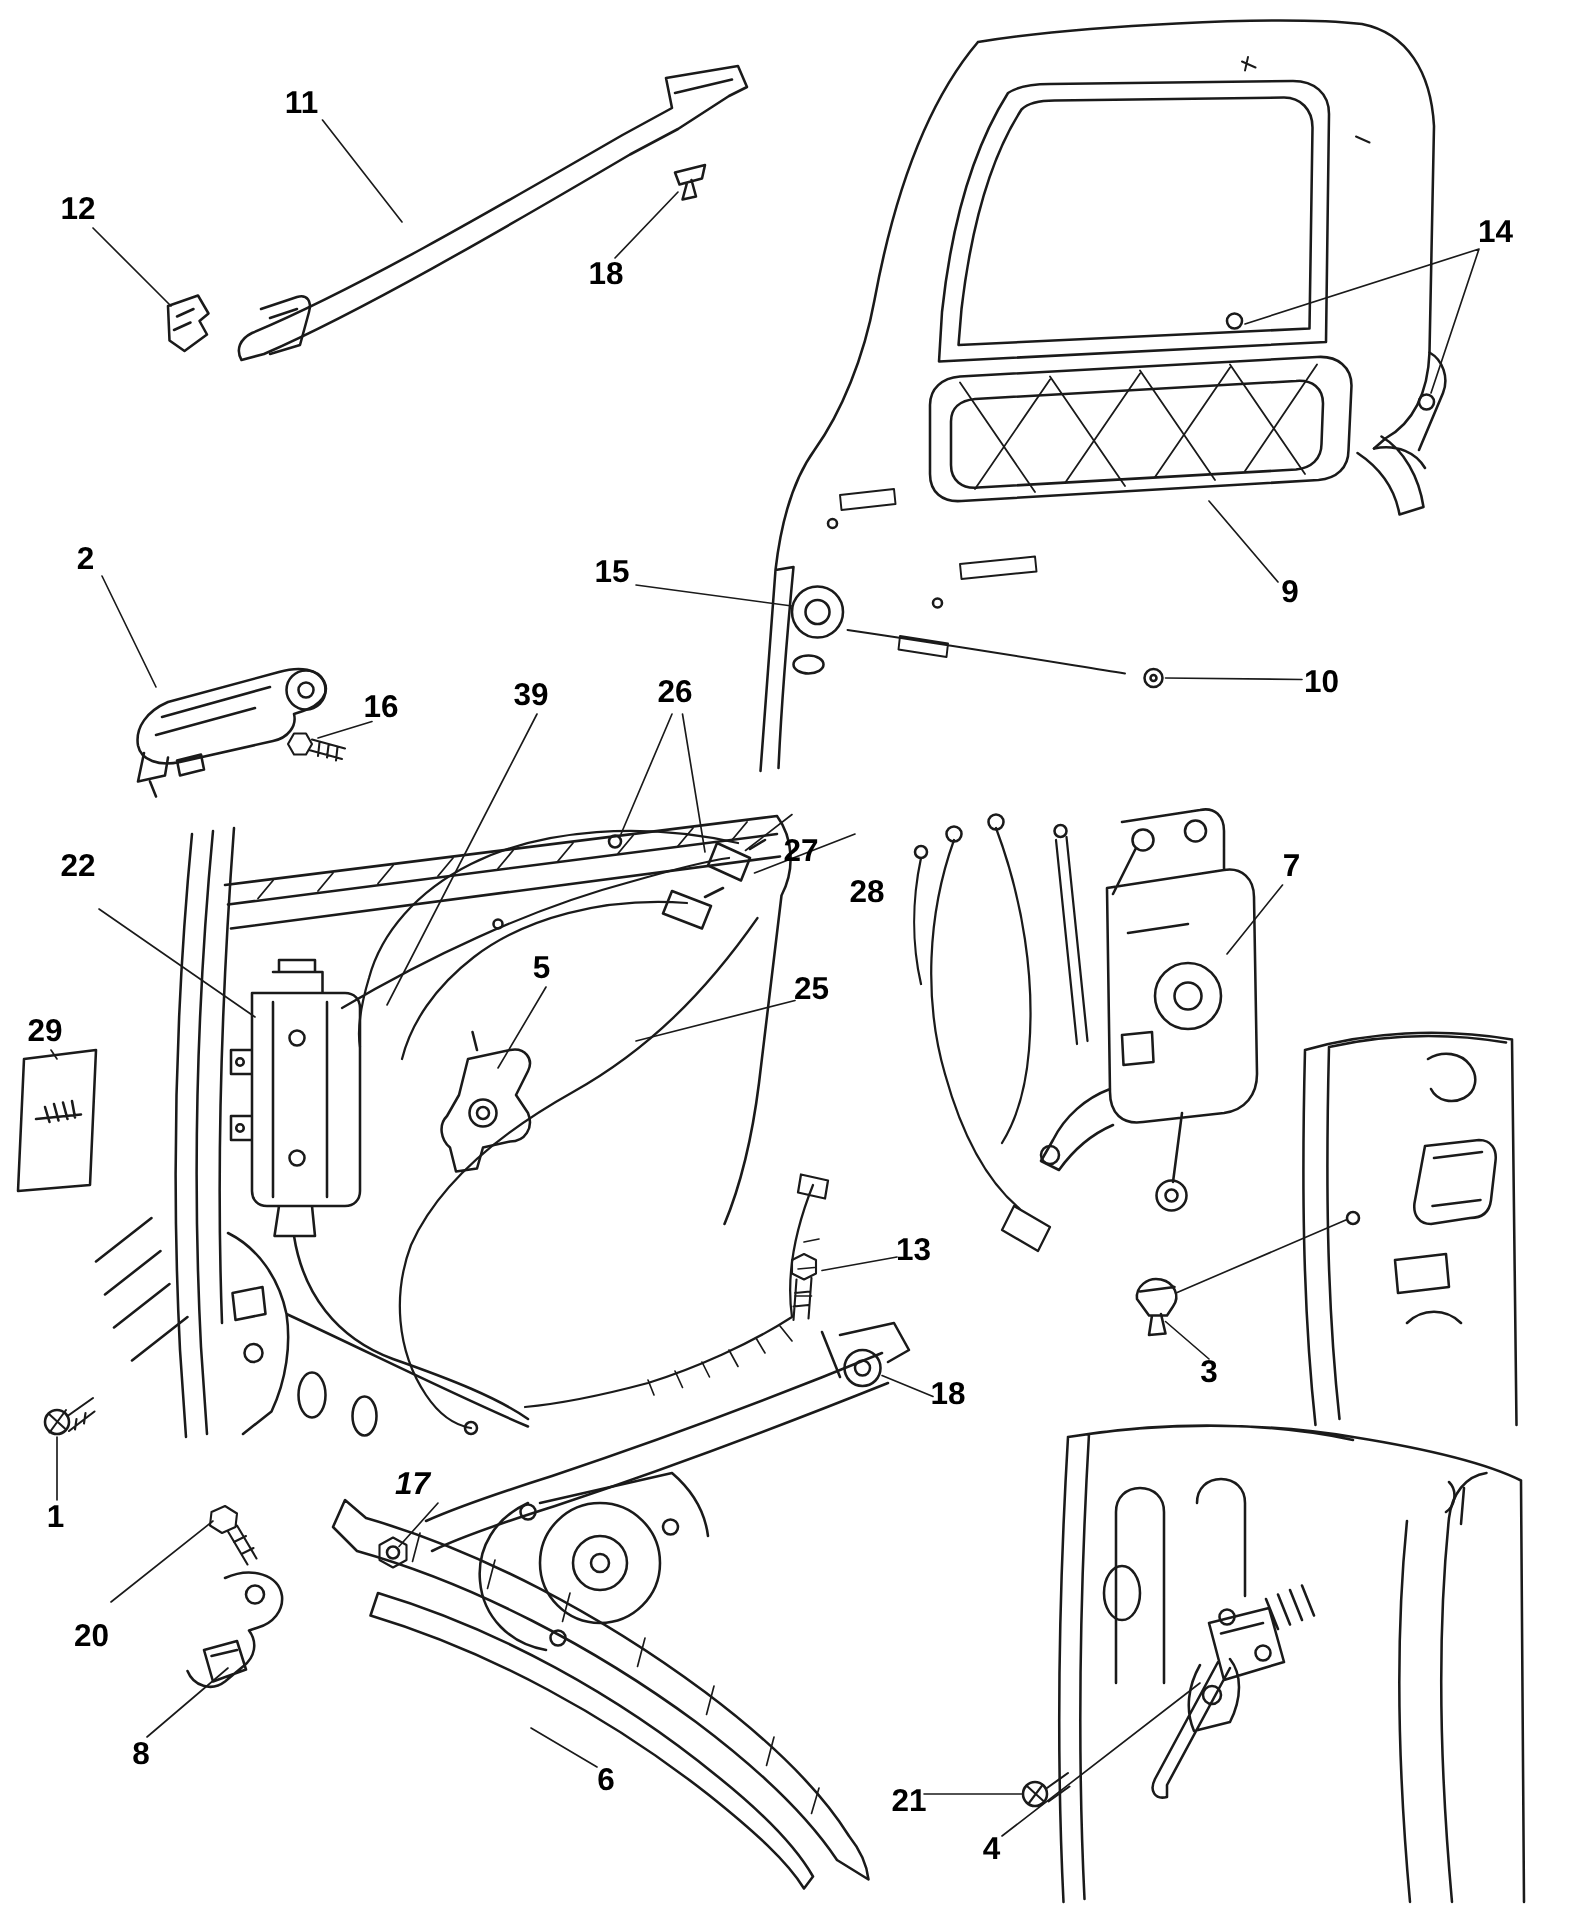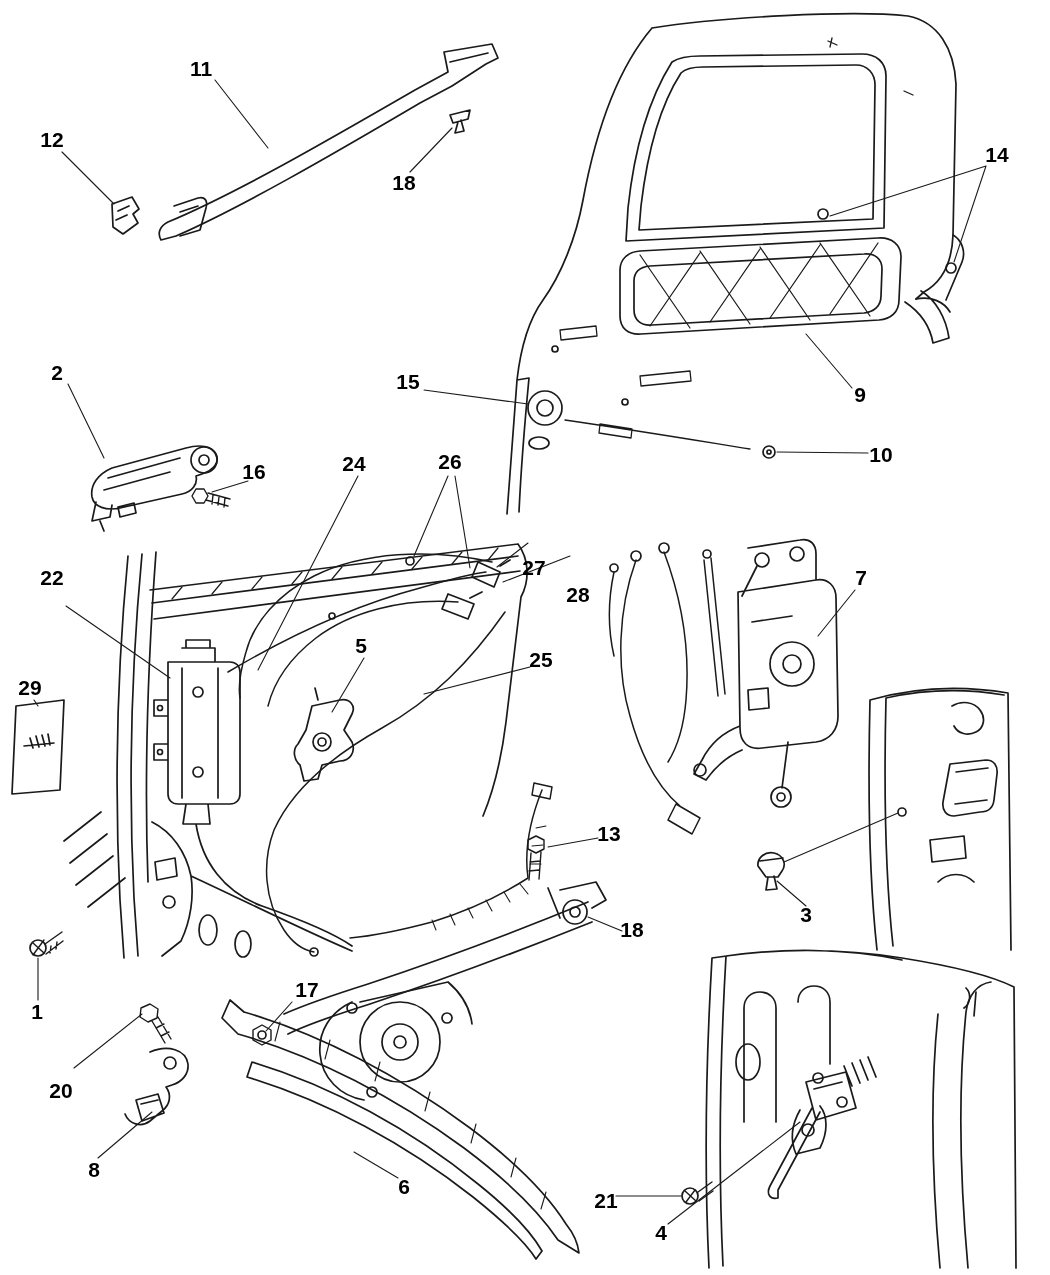--- a/index.html
+++ b/index.html
@@ -227,27 +227,27 @@
       <div class="callout" style="left: 861px; top: 578px;">7</div>
       <div class="callout" style="left: 94px; top: 1170px;">8</div>
       <div class="callout" style="left: 860px; top: 395px;">9</div>
       <div class="callout" style="left: 881px; top: 455px;">10</div>
       <div class="callout" style="left: 201px; top: 69px;">11</div>
       <div class="callout" style="left: 52px; top: 140px;">12</div>
       <div class="callout" style="left: 609px; top: 834px;">13</div>
       <div class="callout" style="left: 997px; top: 155px; text-align: right;">14</div>
       <div class="callout" style="left: 408px; top: 382px;">15</div>
       <div class="callout" style="left: 254px; top: 472px;">16</div>
-      <div class="callout" style="left: 307px; top: 990px;">17</div>
+      <div class="callout" style="left: 275px; top: 990px; font-style: italic;">17</div>
       <div class="callout" style="left: 404px; top: 183px;">18</div>
       <div class="callout" style="left: 632px; top: 930px;">18</div>
       <div class="callout" style="left: 61px; top: 1079px; margin-top: 12px;">20</div>
       <div class="callout" style="left: 606px; top: 1201px;">21</div>
       <div class="callout" style="left: 52px; top: 578px;">22</div>
-      <div class="callout" style="left: 354px; top: 464px;">24</div>
+      <div class="callout" style="left: 354px; top: 464px;">39</div>
       <div class="callout" style="left: 541px; top: 660px;">25</div>
       <div class="callout" style="left: 450px; top: 462px;">26</div>
       <div class="callout" style="left: 534px; top: 532px; margin-top: 36px;">27</div>
       <div class="callout" style="left: 578px; top: 547px; margin-top: 48px;">28</div>
       <div class="callout" style="left: 30px; top: 688px;">29</div>
     </div>
 
 </div>
 
 </body></html>

